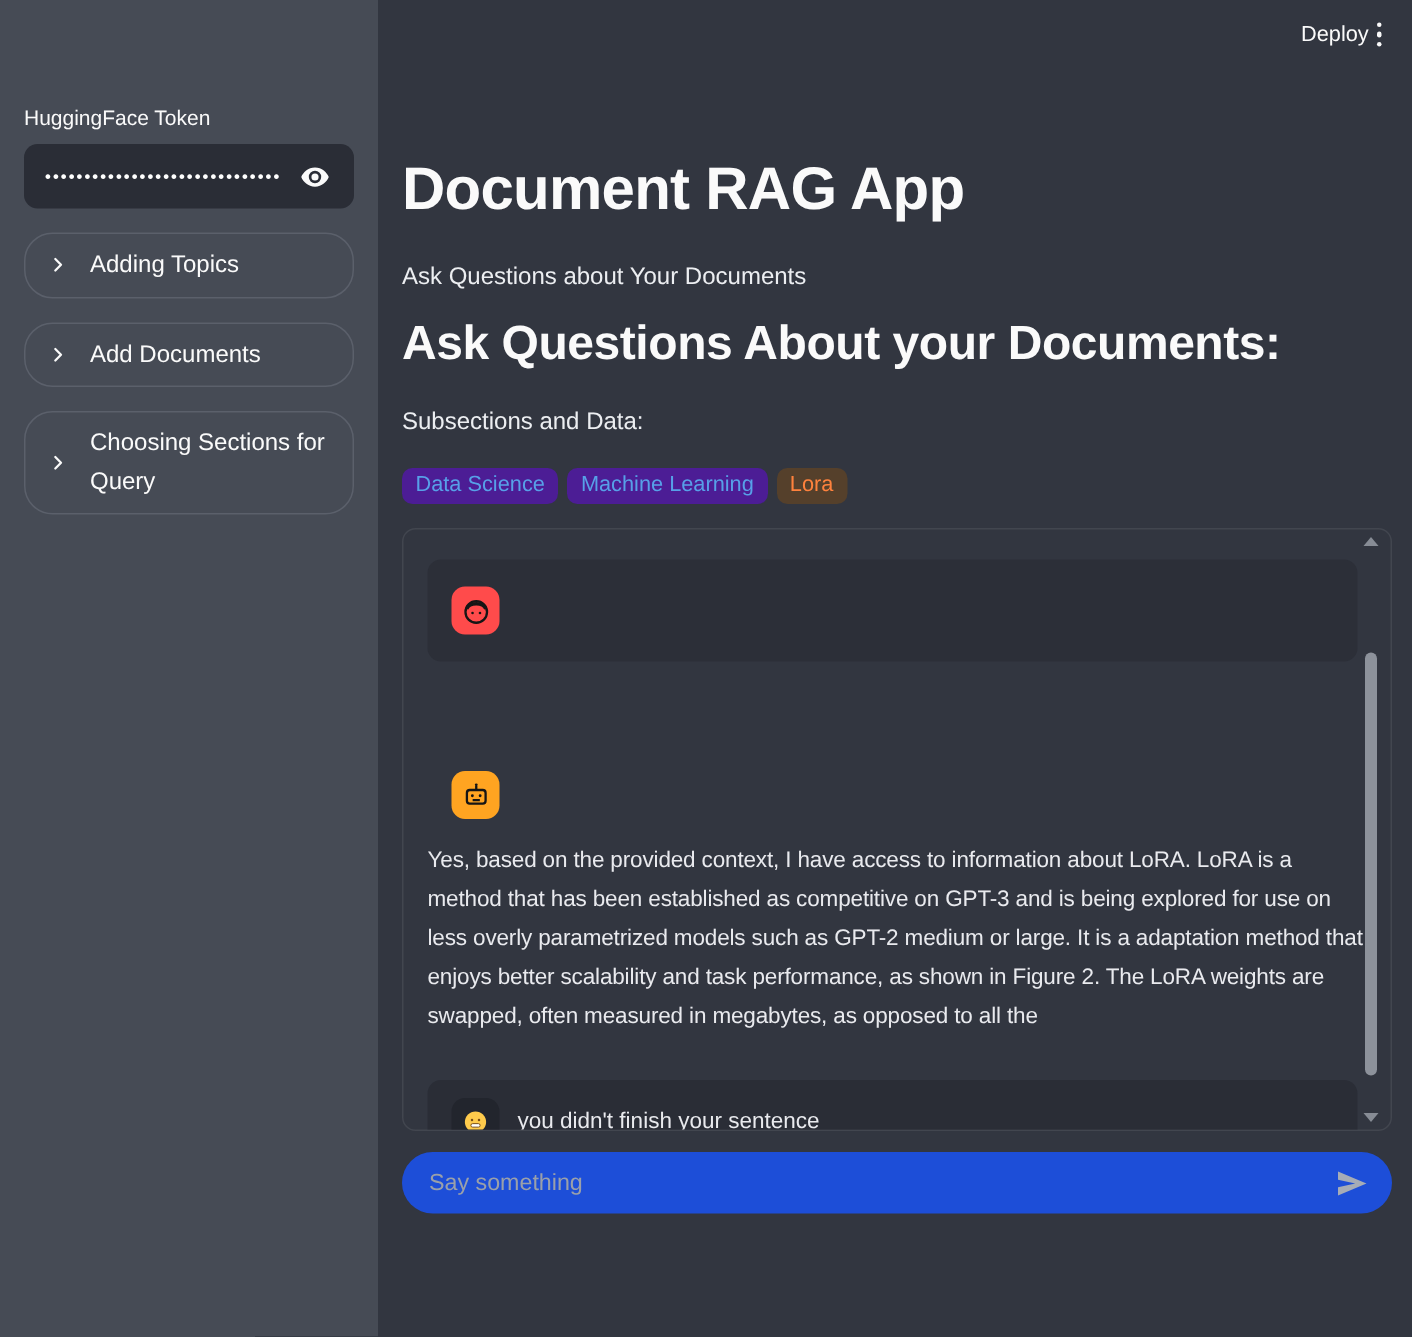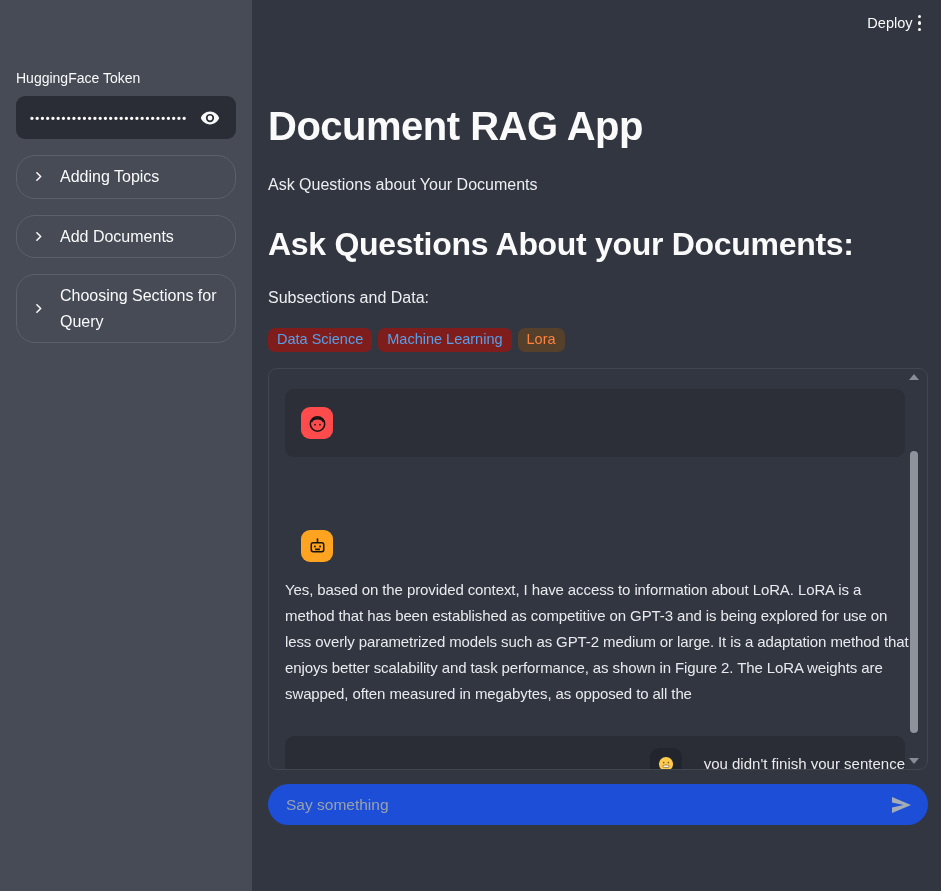--- a/index.html
+++ b/index.html
@@ -36,44 +36,44 @@
     position:absolute; top:0; right:0; height:46px;
     display:flex; align-items:center; padding-right:15px;
   }
   .deploy { font-size:14.5px; color:#fafafa; cursor:pointer; }
   .menu-dots { display:flex; flex-direction:column; gap:3px; padding:5px; cursor:pointer; }
   .menu-dots i { width:3.5px; height:3.5px; border-radius:50%; background:#fafafa; }
 
   .content { position:absolute; left:16px; top:0; width:660px; }
   .title { margin-top:104px; font-size:40px; font-weight:700; color:#fafafa; letter-spacing:-0.5px; }
   .subtitle { margin-top:27px; font-size:16px; color:#eceef1; }
-  .section-heading { margin-top:32px; font-size:32px; font-weight:700; color:#fafafa; letter-spacing:-0.3px; }
+  .section-heading { margin-top:16px; font-size:32px; font-weight:700; color:#fafafa; letter-spacing:-0.3px; }
   .tags-label { margin-top:26px; font-size:16px; color:#eceef1; }
   .tags { margin-top:21px; display:flex; gap:6px; }
   .tag { font-size:14.5px; padding:3px 9px 4px; border-radius:7px; line-height:1.2; }
-  .tag.blue   { color:#57a0e8; background:#7f1d1d;text-align:center; }
+  .tag.blue   { color:#57a0e8; background:#4c1d95;text-align:center; }
   .tag.orange { color:#ff823d; background:#55402b; }
 
   
   .chat-box {
     margin-top:16px; position:relative; width:660px; height:402px;
     border:1px solid #42464f; border-radius:9px; overflow:hidden;
   }
   .msg-row1 { position:absolute; left:16px; top:20px; width:620px; height:68px; background:#2c2f38; border-radius:9px; }
   .avatar { width:32px; height:32px; border-radius:9px; display:flex; align-items:center; justify-content:center; }
   .avatar.red    { background:#ff4b4b; position:absolute; left:16px; top:18px; }
   .avatar.orange { background:#ffa421; position:absolute; left:32px; top:161px; }
   .avatar.dark   { background:#22252d; flex:none; }
   .msg-text { position:absolute; left:16px; color:#e9eaee; font-size:15px; }
   .t1 { top:106px; }
   .t2 { top:208px; width:628px; line-height:26px; letter-spacing:-0.1px; }
   .msg-row2 {
     position:absolute; left:16px; top:367px; width:620px; height:64px;
     background:#2a2d36; border-radius:9px;
-    display:flex; align-items:flex-start; gap:22px; padding:12px 0 0 16px;justify-content:flex-end;
+    display:flex; align-items:flex-start; gap:12px; padding:12px 0 0 16px;
   }
   .msg-row2 .inline-text { font-size:15px; color:#e9eaee; margin-top:7px; }
   .scroll-thumb { position:absolute; right:9px; top:82px; width:8px; height:282px; border-radius:4px; background:#8d929b; cursor:grab; }
   .scroll-up, .scroll-down { position:absolute; right:8px; width:0; height:0;
     border-left:5px solid transparent; border-right:5px solid transparent; cursor:pointer; }
   .scroll-up   { top:5px;    border-bottom:6px solid #878c95; }
   .scroll-down { bottom:5px; border-top:6px solid #878c95; }
 
   
   .chat-input {

